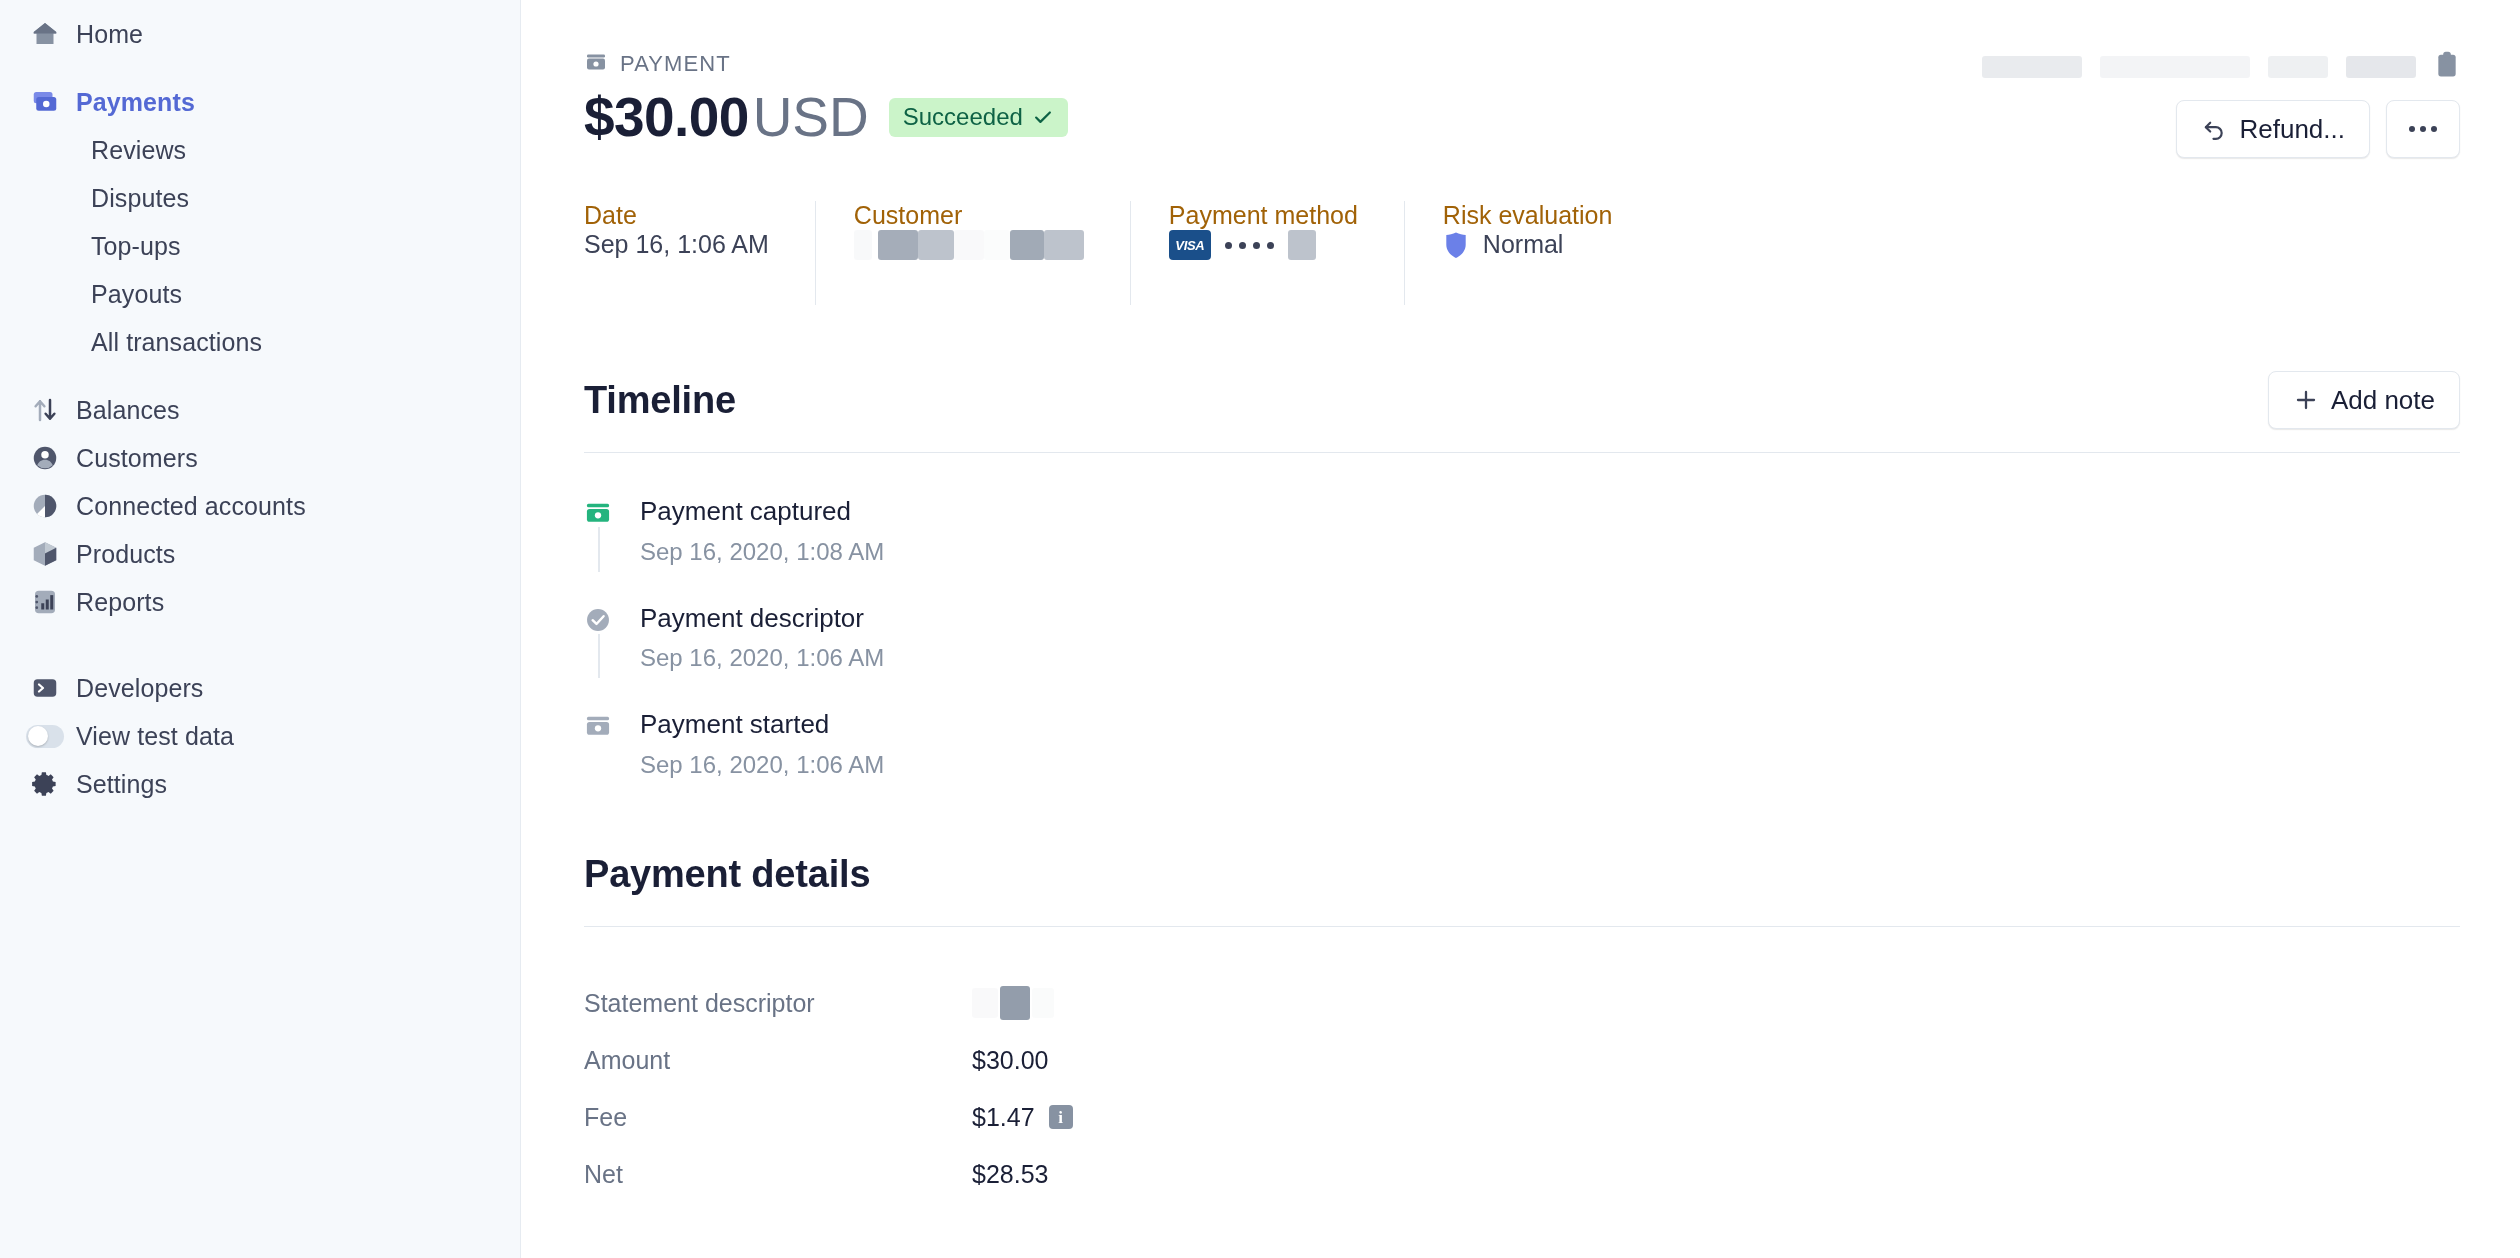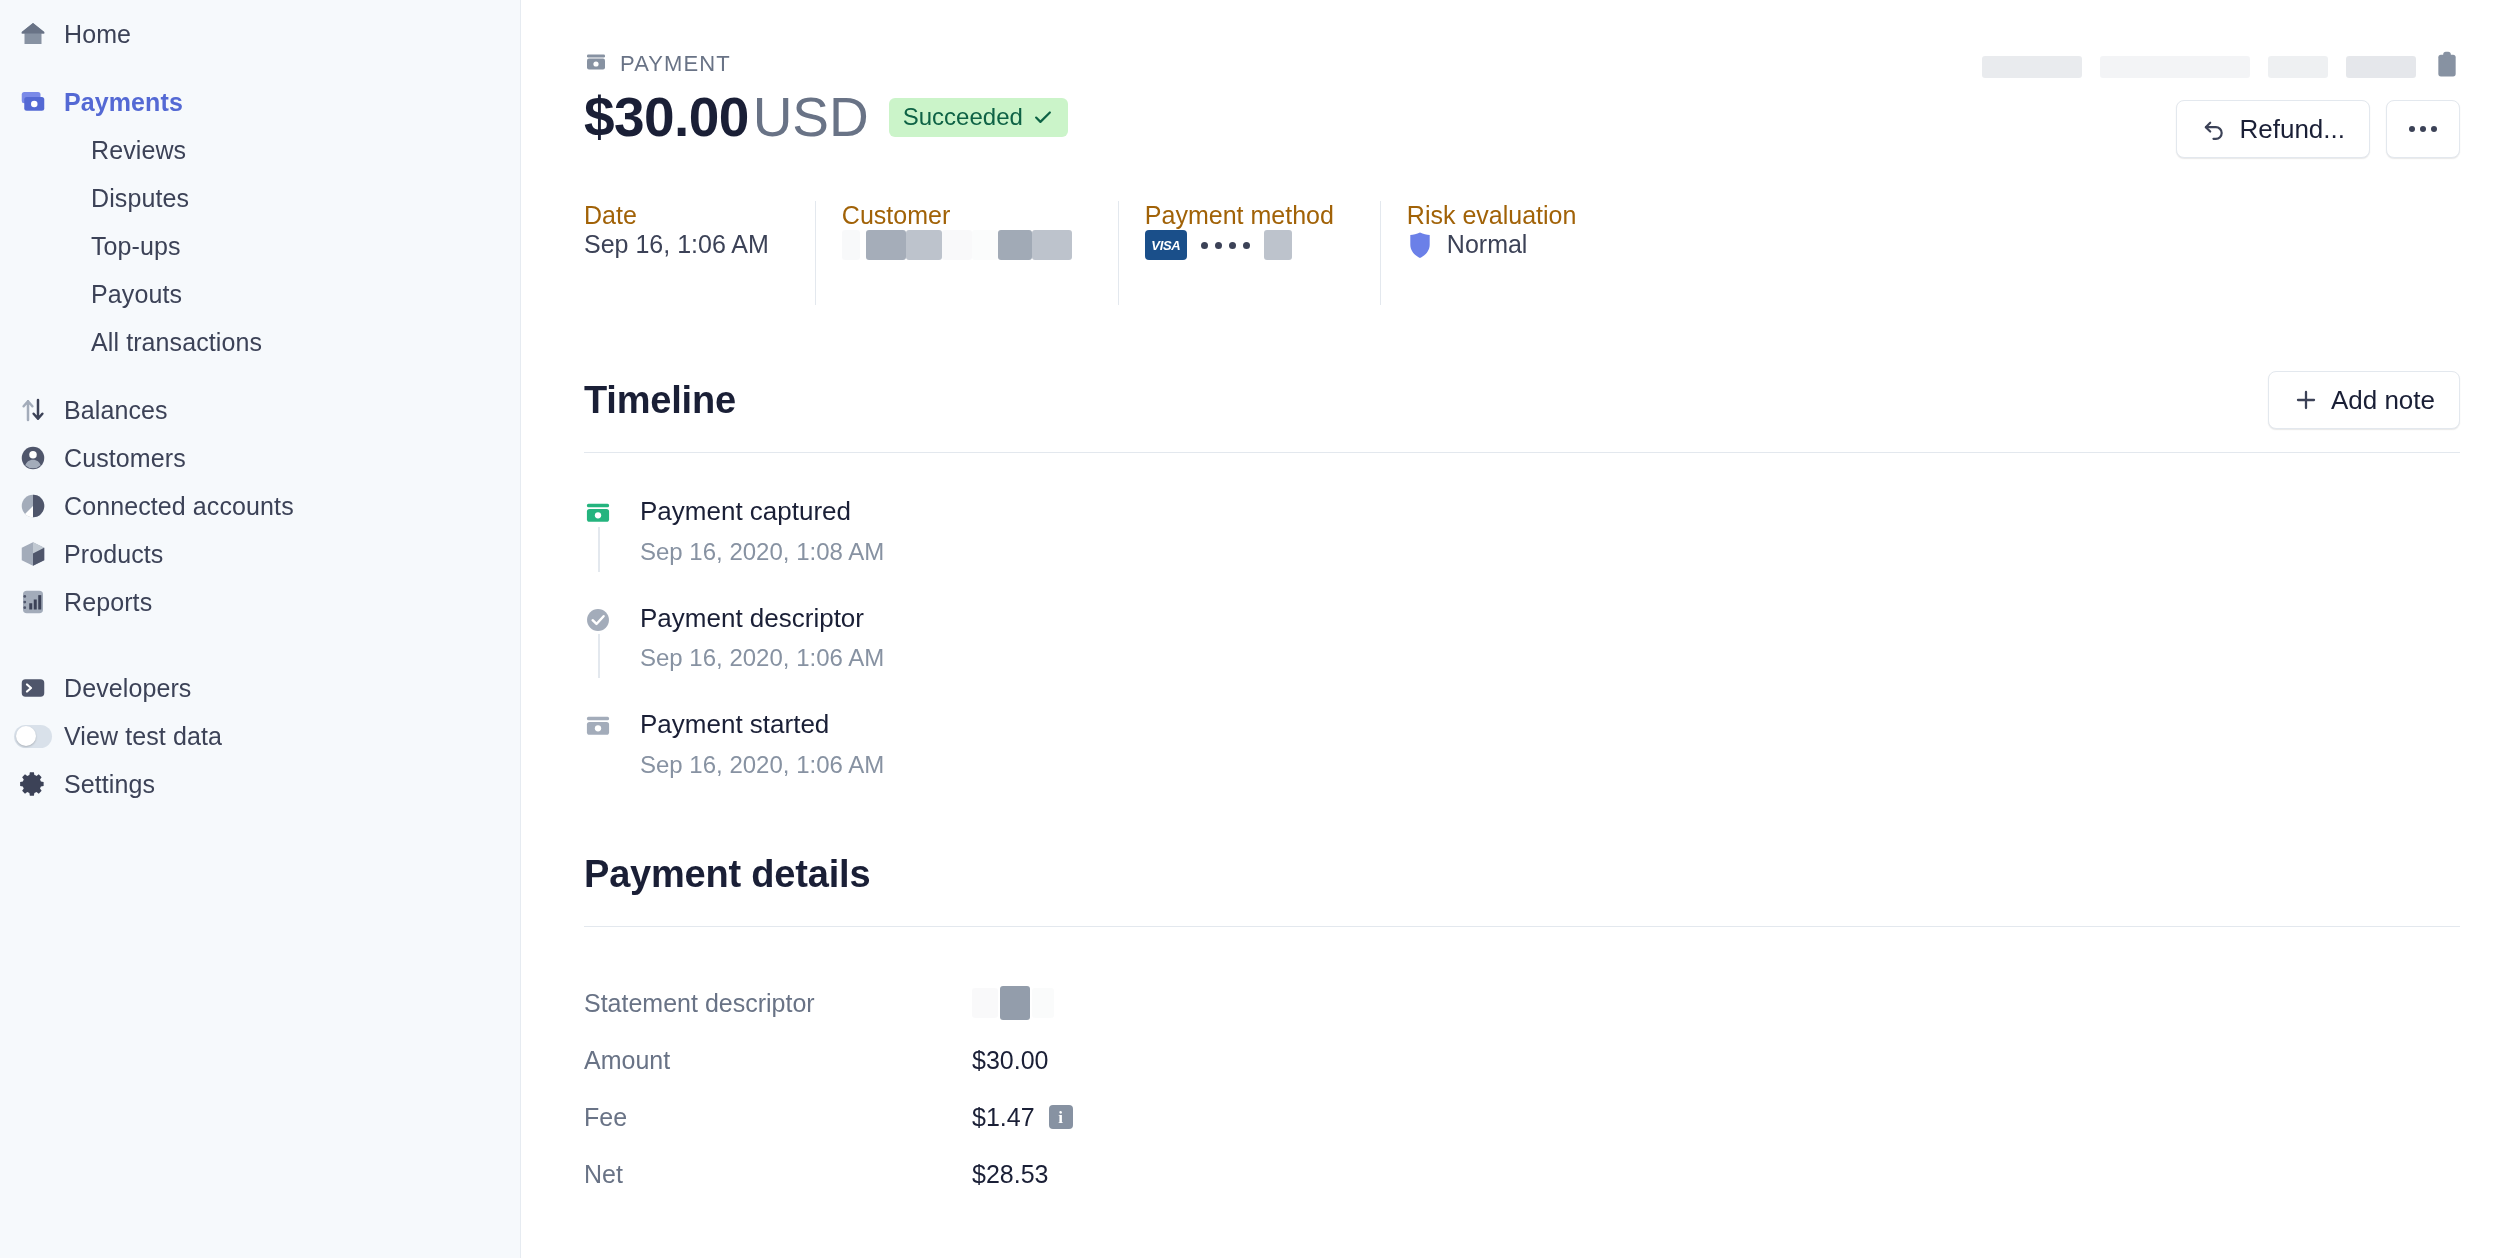--- a/index.html
+++ b/index.html
@@ -30,21 +30,21 @@
     background: #f6f9fc;
     border-right: 1px solid #e6ebf1;
     padding-top: 10px;
     position: relative;
   }
 
   .nav-row {
     display: flex;
     align-items: center;
     height: 48px;
-    padding-left: 14px;
+    padding-left: 26px;
     cursor: pointer;
   }
   .nav-row .ico {
     width: 38px;
     flex: 0 0 38px;
     display: flex;
     align-items: center;
     justify-content: center;
     margin-right: 12px;
   }
@@ -203,21 +203,21 @@
   }
 
   
   .meta {
     display: flex;
     margin-top: 56px;
     height: 104px;
   }
   .meta-col {
     padding-right: 46px;
-    padding-left: 26px;
+    padding-left: 38px;
     border-left: 1px solid #e3e8ee;
   }
   .meta-col:first-child { border-left: none; padding-left: 0; }
   .meta-label {
     font-size: 25px;
     color: #a16207;
     white-space: nowrap;
   }
   .meta-value {
     font-size: 25px;

